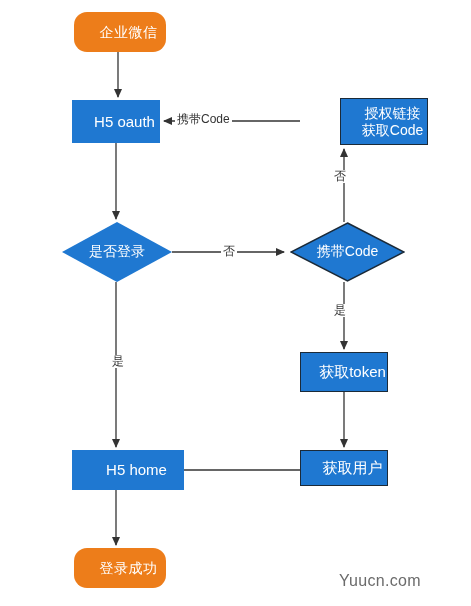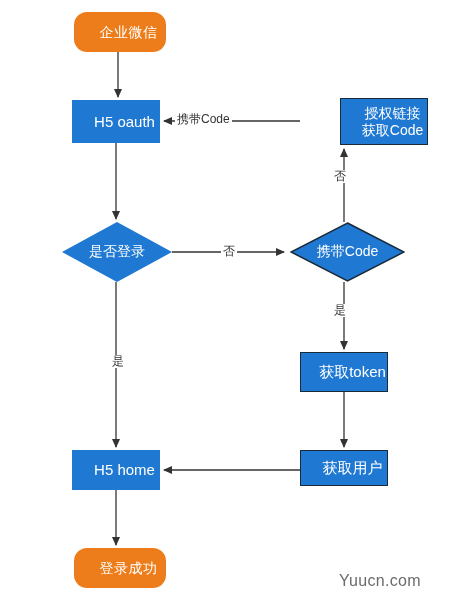--- a/index.html
+++ b/index.html
@@ -167,21 +167,21 @@
   </div>
 
   <div class="node node-process bordered" style="left:300px; top:352px; width:88px; height:40px;">
     <span>获取token</span>
   </div>
 
   <div class="node node-process bordered" style="left:300px; top:450px; width:88px; height:36px;">
     <span>获取用户</span>
   </div>
 
-  <div class="node node-process" style="left:72px; top:450px; width:88px; height:40px;">
+  <div class="node node-process" style="left:72px; top:450px; width:112px; height:40px;">
     <span>H5 home</span>
   </div>
 
   <div class="node node-terminator" style="left:74px; top:548px; width:92px; height:40px;">
     <span>登录成功</span>
   </div>
 
   <div class="watermark" style="left:339px; top:572px;">Yuucn.com</div>
 
 </div>

